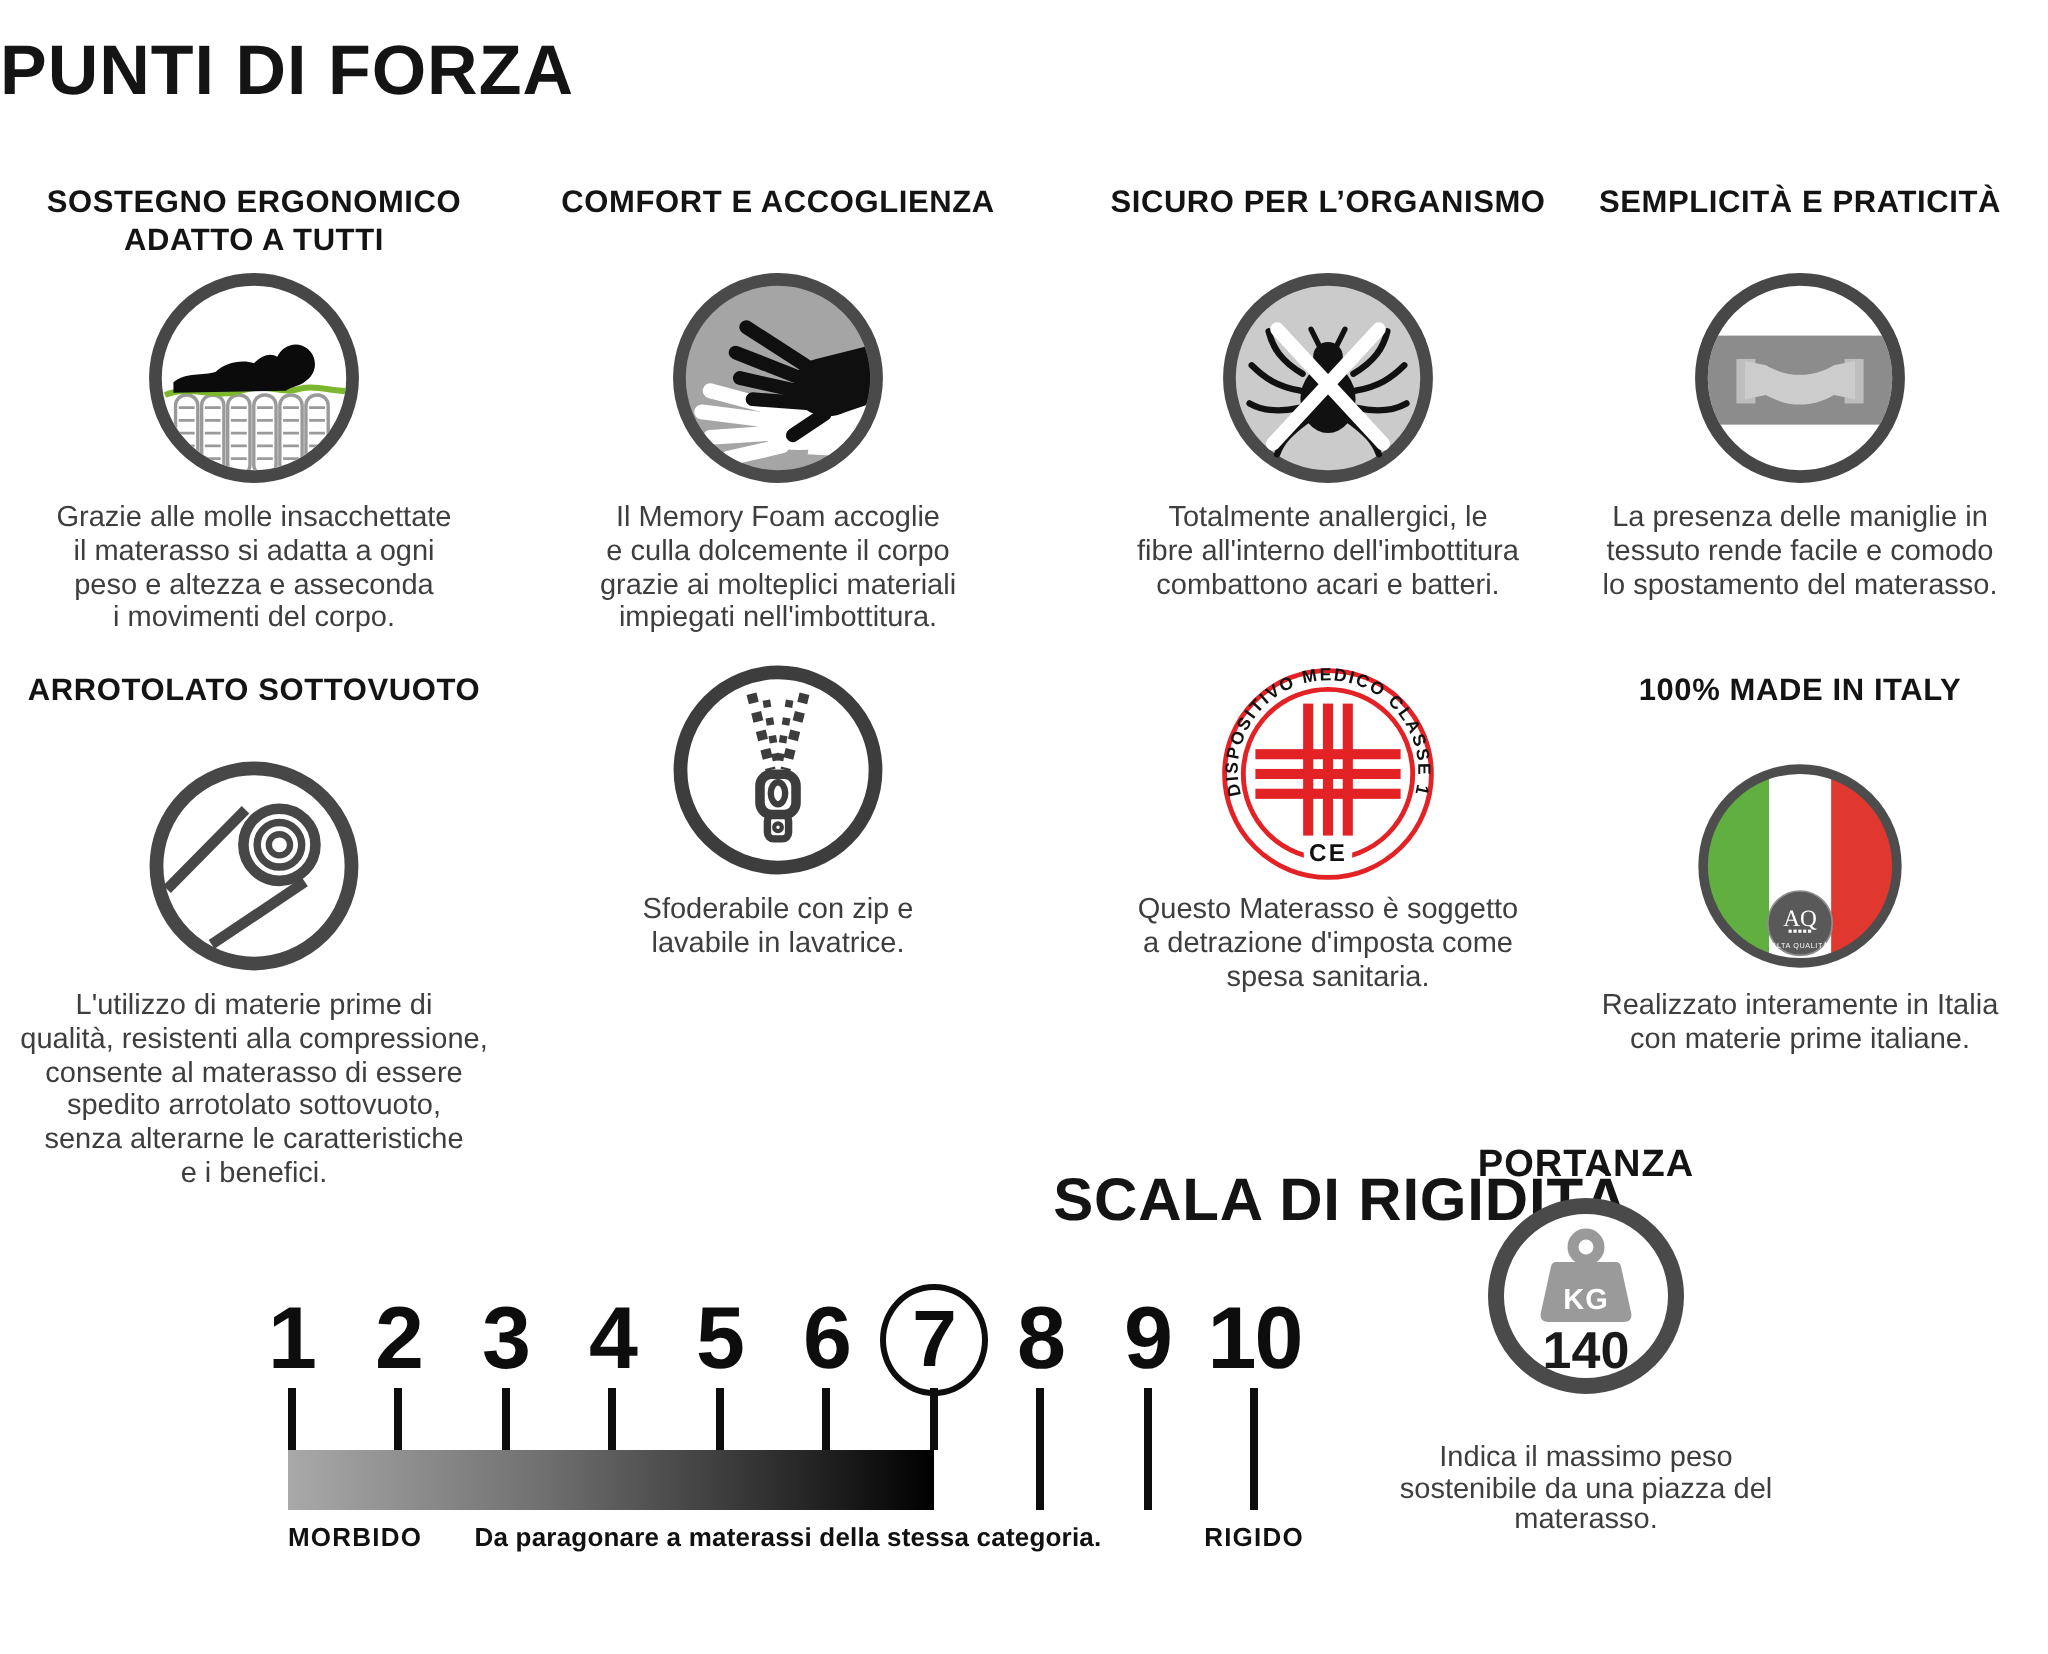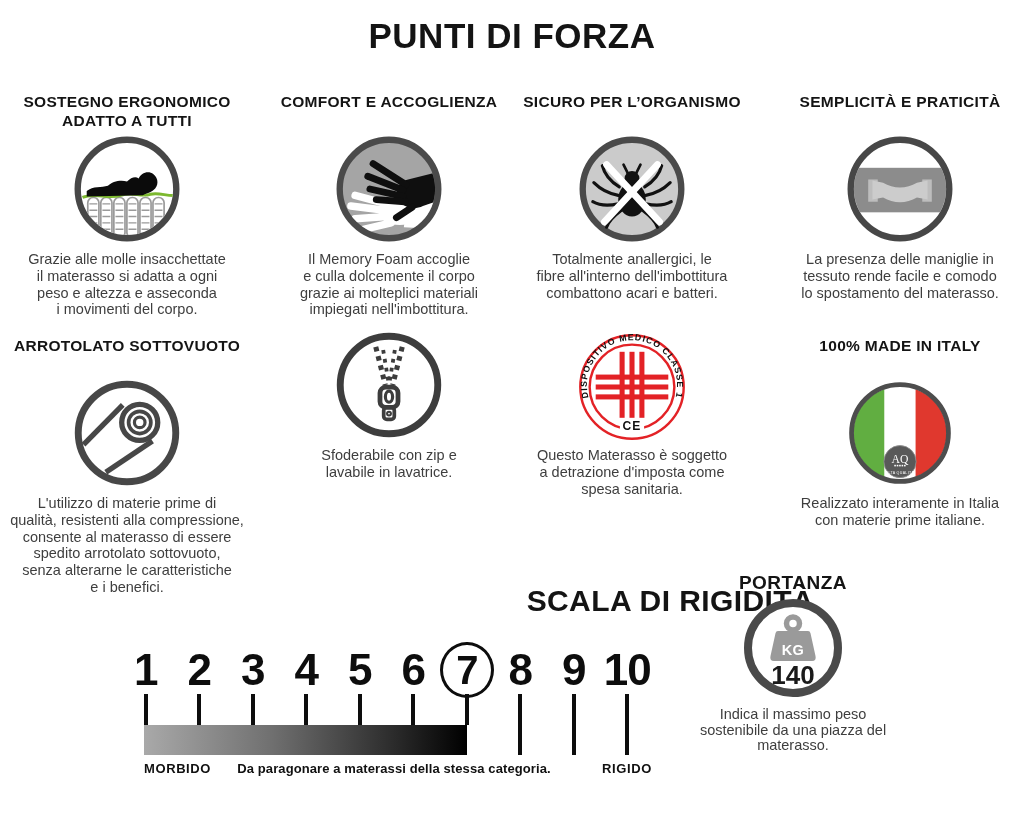--- a/index.html
+++ b/index.html
@@ -1,26 +1,26 @@
 <!DOCTYPE html>
 <html><head>
 <meta charset="utf-8">
 <style>
   html,body{margin:0;padding:0;background:#fff;}
   .canvas{position:relative;width:1024px;height:827px;background:#ffffff;overflow:hidden;
           font-family:"Liberation Sans",sans-serif;color:#141414;}
-  .main-title{position:absolute;left:0;top:16px;width:1024px;text-align:center;
+  .main-title{position:absolute;left:0;top:16px;width:1024px;
               font-size:35px;font-weight:800;letter-spacing:0.5px;color:#141414;}
   .feature{position:absolute;width:264px;text-align:center;}
   .feature .heading{height:44px;margin-top:4px;font-size:15.5px;line-height:19px;font-weight:800;
                     letter-spacing:0.3px;white-space:pre-line;color:#141414;}
   .feature .icon-wrap{height:110px;display:flex;align-items:flex-start;justify-content:center;}
   .feature .desc{margin-top:5px;font-size:14.5px;line-height:16.8px;color:#3e3e3e;white-space:pre-line;}
   .f-r1{top:88px;}  .f-r2{top:332px;}
-  .f-c1{left:-5px;} .f-c2{left:257px;} .f-c3{left:500px;} .f-c4{left:768px;}
+  .f-c1{left:-5px;} .f-c2{left:257px;} .f-c3{left:532px;} .f-c4{left:768px;}
 
   .scale-title{position:absolute;left:14px;top:584px;width:800px;text-align:right;
                font-size:30px;font-weight:800;letter-spacing:0.4px;}
   .scale{position:absolute;left:119px;top:644px;width:540px;height:150px;}
   .num-row{display:flex;}
   .num-cell{width:53.5px;height:52px;display:flex;align-items:center;justify-content:center;
             font-size:44px;font-weight:800;color:#0d0d0d;letter-spacing:-1px;}
   .circled{width:50px;height:50px;border:3.5px solid #0d0d0d;border-radius:50%;
            display:flex;align-items:center;justify-content:center;font-size:40px;}
   .tick{position:absolute;width:4px;background:#0d0d0d;top:50px;}
@@ -28,21 +28,21 @@
   .grad-bar{position:absolute;left:25px;top:81px;width:323px;height:30px;
             background:linear-gradient(90deg,#a9a9a9 0%,#6f6f6f 40%,#2a2a2a 78%,#000 100%);}
   .scale-label{position:absolute;top:117px;font-size:13px;font-weight:700;letter-spacing:0.6px;color:#111;text-align:right;}
   .lbl-left{left:25px;}
   .lbl-center{left:110px;width:330px;text-align:center;letter-spacing:0.1px;}
   .lbl-right{left:458px;width:100px;text-align:center;}
 
   .portanza{position:absolute;left:681px;top:572px;width:224px;text-align:center;}
   .portanza .p-title{font-size:19px;font-weight:800;letter-spacing:0.5px;height:20px;}
   .portanza .p-icon{margin-top:6px;height:104px;display:flex;justify-content:center;}
-  .portanza .p-desc{margin-top:5px;font-size:14.5px;line-height:15.5px;color:#3e3e3e;white-space:pre-line;}
+  .portanza .p-desc{margin-top:20px;font-size:14.5px;line-height:15.5px;color:#3e3e3e;white-space:pre-line;}
   .portanza .p-example{margin-top:10px;font-size:14.5px;line-height:14.8px;color:#3e3e3e;white-space:pre-line;}
 </style>
 </head>
 <body>
 
 <div class="canvas">
 
   <div class="main-title">PUNTI DI FORZA</div>
 
   <div class="feature f-r1 f-c1">

